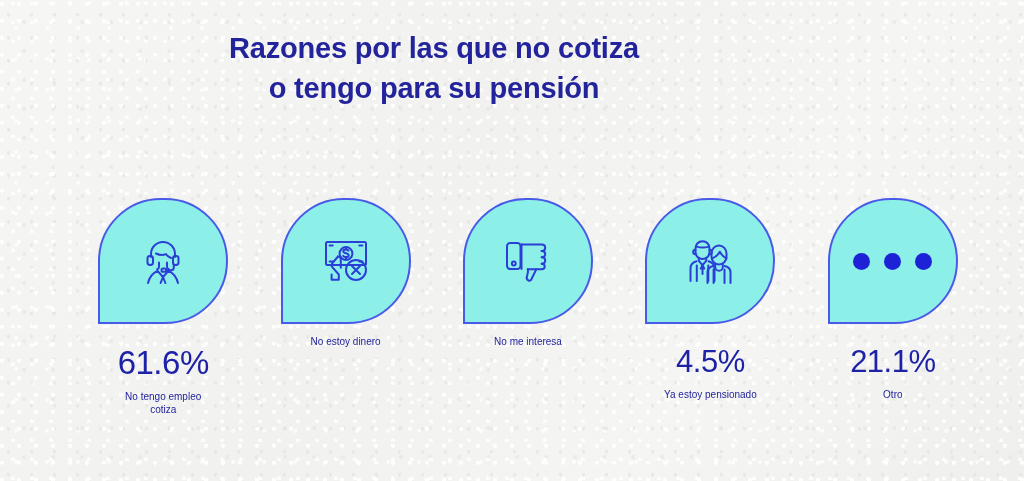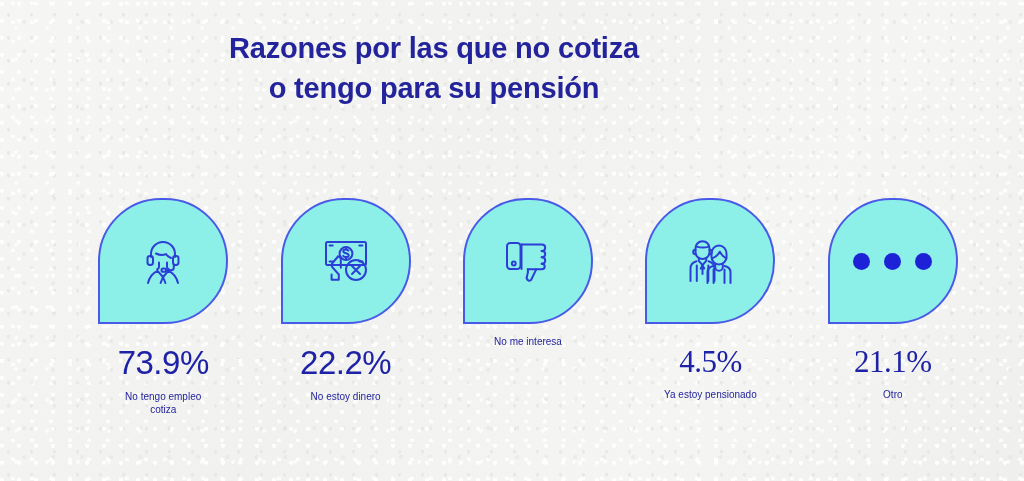--- a/index.html
+++ b/index.html
@@ -86,21 +86,21 @@
   }
 
   .stat {
     margin-top: 22px;
     color: #1d22a6;
     font-size: 33px;
     font-weight: normal;
     line-height: 1;
     letter-spacing: -0.5px;
   }
-  .stat.small { font-size: 31px; font-family: Liberation Serif, serif; }
+  .stat.small { font-size: 31px; }
 
   .caption {
     margin-top: 11px;
     color: #23249c;
     font-size: 10px;
     line-height: 1.32;
     text-align: center;
     max-width: 165px;
   }
 
@@ -141,21 +141,21 @@
             <path d="M24 29.5v4.2c0 1.2-.7 2.2-1.8 2.6"></path>
             <path d="M32 29.5v4.2c0 1.2.7 2.2 1.8 2.6"></path>
             <path d="M38.8 32v2.6a2.6 2.6 0 0 1-2.6 2.6H31"></path>
             <rect x="26.5" y="35.4" width="4.6" height="3.4" rx="1.6"></rect>
             <path d="M13 50c1.5-6.6 6-10.6 9.5-12.2L28 44l5.5-6.2C37 39.4 41.5 43.4 43 50"></path>
             <path d="M28 44l-2.4 6"></path>
             <path d="M28 44l2.4 6"></path>
           </svg>
         </span>
       </div>
-      <div class="stat">73.9%</div>
+      <div class="stat">61.6%</div>
       <div class="caption">
         <span>No tengo empleo</span><br>
         <span>cotiza</span>
       </div>
     </div>
 
     <div class="card">
       <div class="bubble">
         <span>
           <svg width="56" height="56" viewBox="0 0 56 56" fill="none" stroke="#2b3fd6" stroke-width="2" stroke-linecap="round" stroke-linejoin="round">
@@ -164,21 +164,20 @@
             <path d="M30.4 17.6c-.7-.8-1.7-1.1-2.7-1.1-1.4 0-2.4.7-2.4 1.8 0 2.6 5.4 1.2 5.4 3.9 0 1.2-1.1 1.9-2.6 1.9-1.2 0-2.2-.4-2.9-1.2"></path>
             <path d="M28 14.6v1.6M28 24.5v1.6"></path>
             <path d="M11.6 12.6h3.1M41.3 12.6h3.1M11.6 28.4h3.1M41.3 28.4h3.1"></path>
             <path d="M20 23.5l-5.5 6.5c-1.1 1.3-1.1 3 0 4.3l6.3 7.2v5.3h-7.2v-5.3"></path>
             <path d="M20 23.5c1.6 0 2.8 1.1 2.8 2.6v8.6"></path>
             <circle cx="38" cy="37" r="10"></circle>
             <path d="M34 33l8 8M42 33l-8 8"></path>
           </svg>
         </span>
       </div>
-      <div class="stat">22.2%</div>
       <div class="caption">No estoy dinero</div>
     </div>
 
     <div class="card">
       <div class="bubble">
         <span>
           <svg width="54" height="54" viewBox="0 0 54 54" fill="none" stroke="#2b3fd6" stroke-width="2" stroke-linecap="round" stroke-linejoin="round">
             <rect x="6" y="9" width="13.5" height="26" rx="3.2"></rect>
             <circle cx="12.8" cy="29.5" r="1.9"></circle>
             <path d="M20.5 10.5h20.2c2 0 3.5 1.4 3.5 3.2 0 1.8-1.5 3.2-3.5 3.2"></path>

